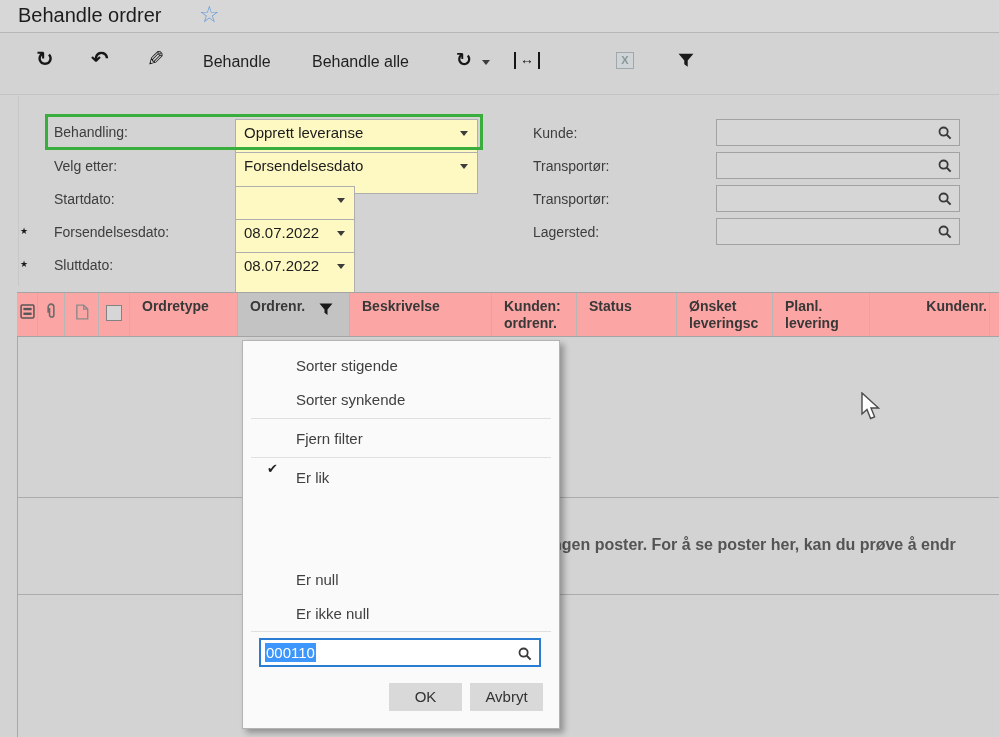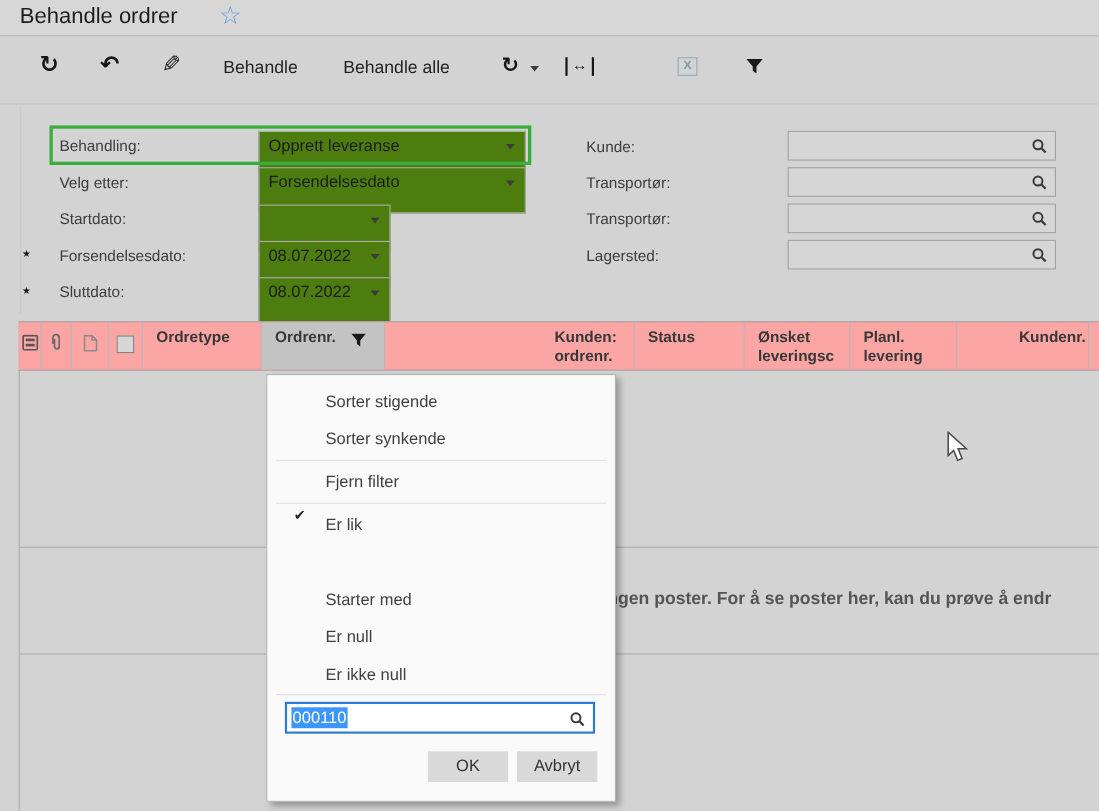--- a/index.html
+++ b/index.html
@@ -18,21 +18,21 @@
   .tb-glyph { font-size:21px; font-weight:bold; color:#161616; line-height:22px; }
   .tb-text { font-size:16px; color:#1f1f1f; cursor:default; }
   .caret { width:0; height:0; border-left:4px solid transparent; border-right:4px solid transparent; border-top:5px solid #3c3c3c; }
   .fitw { width:26px; height:17px; border-left:2px solid #161616; border-right:2px solid #161616; text-align:center; font-size:14px; font-weight:bold; color:#161616; line-height:15px; }
   .excel-box { width:18px; height:17px; border:1px solid #9fa8ad; background:#cfd4d6; color:#8a959b; font-size:11px; font-weight:bold; text-align:center; line-height:15px; }
 
   
   .panel-edge { left:18px; top:96px; width:1px; height:190px; background:#c8c8c8; }
   .f-label { font-size:14px; color:#3d3d3d; white-space:nowrap; }
   .req-star { font-size:9px; color:#1a1a1a; }
-  .sel-field { height:42px; background:#4d7c0f; border:1px solid #afafaf; font-size:15px; color:#1c1c1c; padding:4px 20px 0 8px; white-space:nowrap; overflow:hidden; }
+  .sel-field { height:42px; background:#fef9c3; border:1px solid #afafaf; font-size:15px; color:#1c1c1c; padding:4px 20px 0 8px; white-space:nowrap; overflow:hidden; }
   .sel-caret { position:absolute; right:9px; top:11px; }
   .search-field { height:27px; background:#d6d6d6; border:1px solid #a2a2a2; }
   .search-icon-pos { position:absolute; right:7px; top:6px; }
   .green-box { left:45px; top:114px; width:438px; height:36px; border:3px solid #3aae3c; z-index:5; }
 
   
   .grid-left-border { left:17px; top:292px; width:1px; height:445px; background:#a8a8a8; }
   .thead { left:17px; top:292px; width:982px; height:45px; background:#fca5a5; border-top:1px solid #a4a4a4; border-bottom:1px solid #a4a4a4; }
   .th { position:absolute; top:0; height:43px; border-right:1px solid #b7b7b7; font-size:14px; font-weight:bold; color:#383838; line-height:17px; padding:5px 2px 0 12px; overflow:hidden; white-space:normal; }
   .th-icon { padding:0; text-align:center; }
@@ -173,20 +173,21 @@
     <div class="th th-icon" style="left:82px; width:31px;">
       <div class="checkbox" style="margin:12px auto 0 auto;"></div>
     </div>
     <div class="th" style="left:113px; width:108px;">Ordretype</div>
     <div class="th th-active" style="left:221px; width:112px;">
       <span>Ordrenr.</span>
       <svg style="position:absolute; right:16px; top:10px;" width="14" height="13" viewBox="0 0 14 13">
           <path d="M0.5 0.5 h13 l-5 6 v5.5 l-3 -2.2 v-3.3 z" fill="#1a1a1a"></path>
         </svg>
     </div>
+    <div class="th" style="left:333px; width:142px;">Beskrivelse</div>
     <div class="th" style="left:475px; width:85px;">Kunden: ordrenr.</div>
     <div class="th" style="left:560px; width:100px;">Status</div>
     <div class="th" style="left:660px; width:96px;">Ønsket leveringsc</div>
     <div class="th" style="left:756px; width:97px;">Planl. levering</div>
     <div class="th" style="left:853px; width:120px;text-align:right;">Kundenr.</div>
     <div class="th" style="left:973px; width:9px; border-right:none;">K</div>
   </div>
 
   <div class="abs rule" style="left:18px; top:497px; width:981px;"></div>
   <div class="abs empty-msg" style="left:552px; top:536px;">ngen poster. For å se poster her, kan du prøve å endr</div>
@@ -195,21 +196,20 @@
   <div class="abs menu">
     <div class="menu-item" style="top:8px;">Sorter stigende</div>
     <div class="menu-item" style="top:42px;">Sorter synkende</div>
     <div class="menu-divider" style="top:77px;"></div>
     <div class="menu-item" style="top:81px;">Fjern filter</div>
     <div class="menu-divider" style="top:116px;"></div>
     <div class="menu-item" style="top:120px;">
       <span class="menu-check" style="top:0;">✔</span>
       <span>Er lik</span>
     </div>
-    <div class="menu-item" style="top:188px;">Starter med</div>
     <div class="menu-item" style="top:222px;">Er null</div>
     <div class="menu-item" style="top:256px;">Er ikke null</div>
     <div class="menu-divider" style="top:290px;"></div>
     <div class="menu-input" style="top:297px;">
       <span class="sel-text">000110</span>
       <svg style="position:absolute; right:7px; top:7px;" width="14" height="14" viewBox="0 0 14 14">
           <circle cx="5.6" cy="5.6" r="4.1" fill="none" stroke="#3a3a3a" stroke-width="1.8"></circle>
           <line x1="8.8" y1="8.8" x2="12.6" y2="12.6" stroke="#3a3a3a" stroke-width="2"></line>
         </svg>
     </div>

